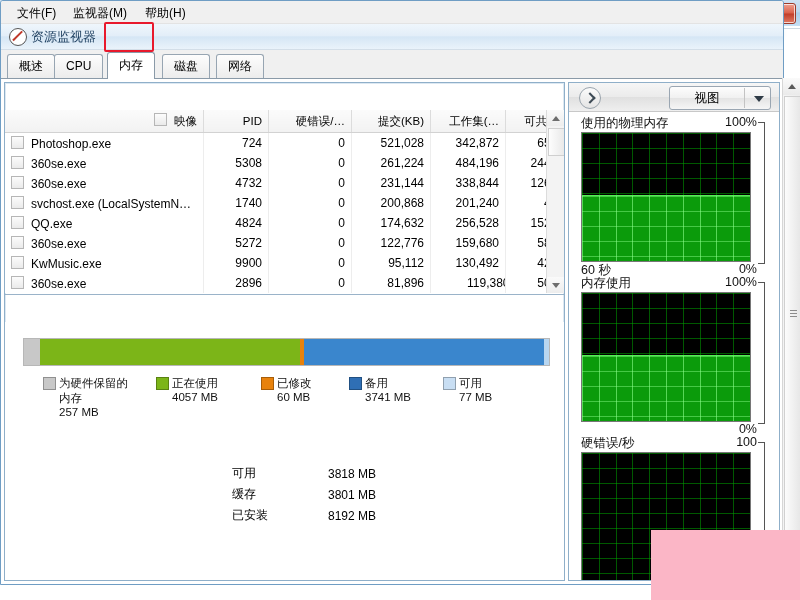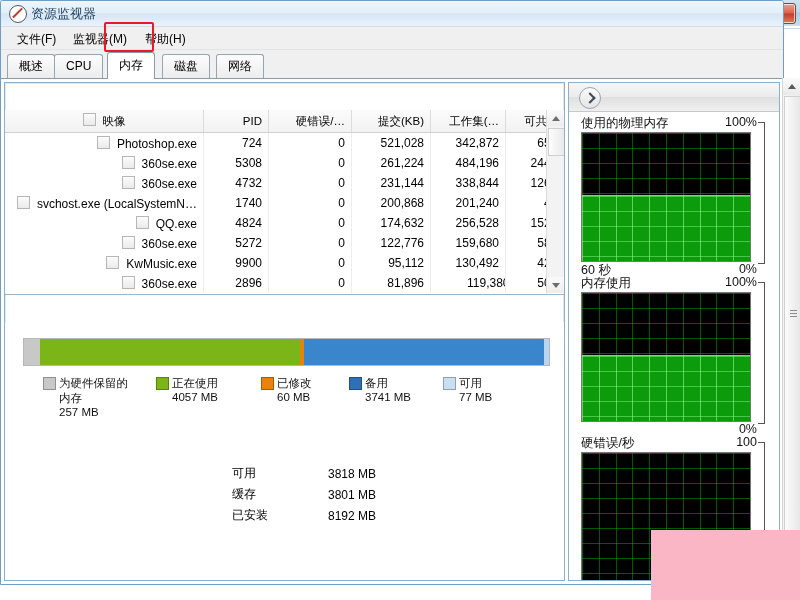--- a/index.html
+++ b/index.html
@@ -135,26 +135,26 @@
   
   #proc-panel{position:absolute;left:0;top:0;right:0;height:210px;}
   #proc-body{position:absolute;left:0;top:27px;right:0;bottom:0;background:#fff;}
   table.proc{border-collapse:collapse;width:538px;table-layout:fixed;font-size:12px;}
   table.proc th{
     height:22px;font-weight:normal;color:#000;font-size:11.5px;
     background:linear-gradient(to bottom,#fbfbfb 0%,#f2f2f2 100%);
     border-right:1px solid #dcdcdc;border-bottom:1px solid #d2d2d2;
     padding:0 6px;text-align:right;white-space:nowrap;overflow:hidden;
   }
-  table.proc th.l{text-align:center;font-family:Liberation Mono, monospace;}
+  table.proc th.l{text-align:right;font-family:Liberation Mono, monospace;}
   table.proc td{
     height:20px;padding:0 6px;text-align:right;white-space:nowrap;overflow:hidden;
     border-right:1px solid #ededed;color:#000;
   }
-  table.proc td.l{text-align:right;}
+  table.proc td.l{text-align:left;}
   .cbx{
     display:inline-block;width:11px;height:11px;border:1px solid #b6b6b6;
     background:linear-gradient(to bottom,#fcfcfc,#eaeaea);vertical-align:-1px;margin-right:7px;
   }
   
   .vscroll{
     position:absolute;top:0;right:0;width:17px;bottom:0;
     background:#f3f3f3;border-left:1px solid #dcdcdc;
   }
   .vscroll .arr{
@@ -286,29 +286,29 @@
   <div class="wbtn" id="wb-max">
       <i></i>
     </div>
   <div class="wbtn" id="wb-close">
     <i>✕</i>
   </div>
 </div>
 
 <div id="app">
 
-  <div id="titlebar">
-    <div id="app-icon"></div>
-    <div id="app-title">资源监视器</div>
-  </div>
-
   <div id="menubar">
     <div class="menu-item" style="left:12px">文件(F)</div>
     <div class="menu-item" style="left:68px">监视器(M)</div>
     <div class="menu-item" style="left:140px">帮助(H)</div>
+  </div>
+
+  <div id="titlebar">
+    <div id="app-icon"></div>
+    <div id="app-title">资源监视器</div>
   </div>
 
   <div id="tabstrip">
     <div class="tab" style="left:6px">概述</div>
     <div class="tab" style="left:53px">CPU</div>
     <div class="tab active" style="left:106px">内存</div>
     <div class="tab" style="left:161px">磁盘</div>
     <div class="tab" style="left:215px">网络</div>
     <div id="tab-highlight" style="left:103px;top:-28px;width:46px;height:26px;"></div>
   </div>
@@ -461,20 +461,25 @@
                 </tr>
               </tbody>
             </table>
         </div>
       </div>
     </div>
 
     <div id="rightpane">
       <div id="rp-toolbar">
         <div id="rp-expand"></div>
+        <div id="viewbtn">
+          <div class="lbl">视图</div>
+          <div class="sep"></div>
+          <div class="arrow"></div>
+        </div>
       </div>
       <div id="graphs">
           <div class="graph-block" style="position: absolute; left: 0px; right: 0px; top: 32px; height: 162px;">
             <div class="g-title">使用的物理内存</div>
             <div class="g-max">100%</div>
             <div class="g-canvas" style="top: 17px; height: 128px;">
               <div class="grid"></div>
               <div class="fill" style="height: 51%;">
                 <div class="grid2"></div>
               </div>

